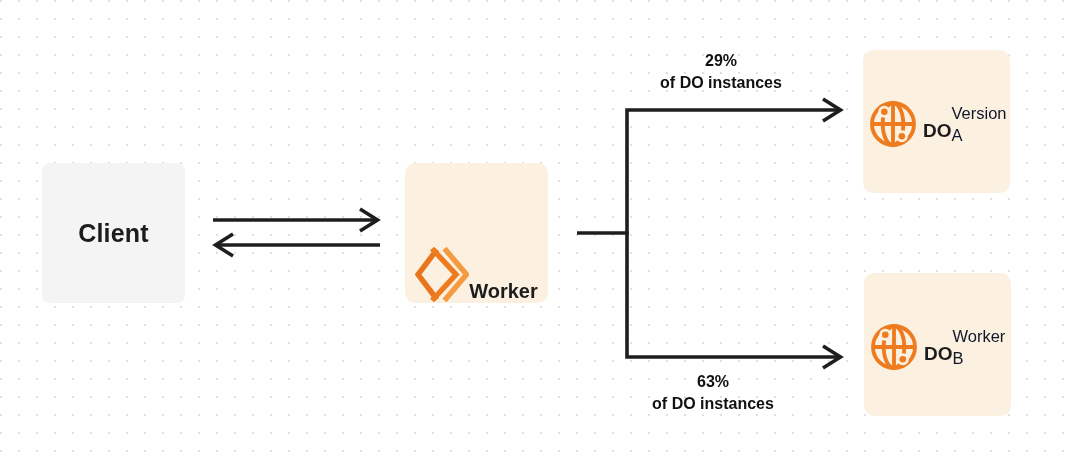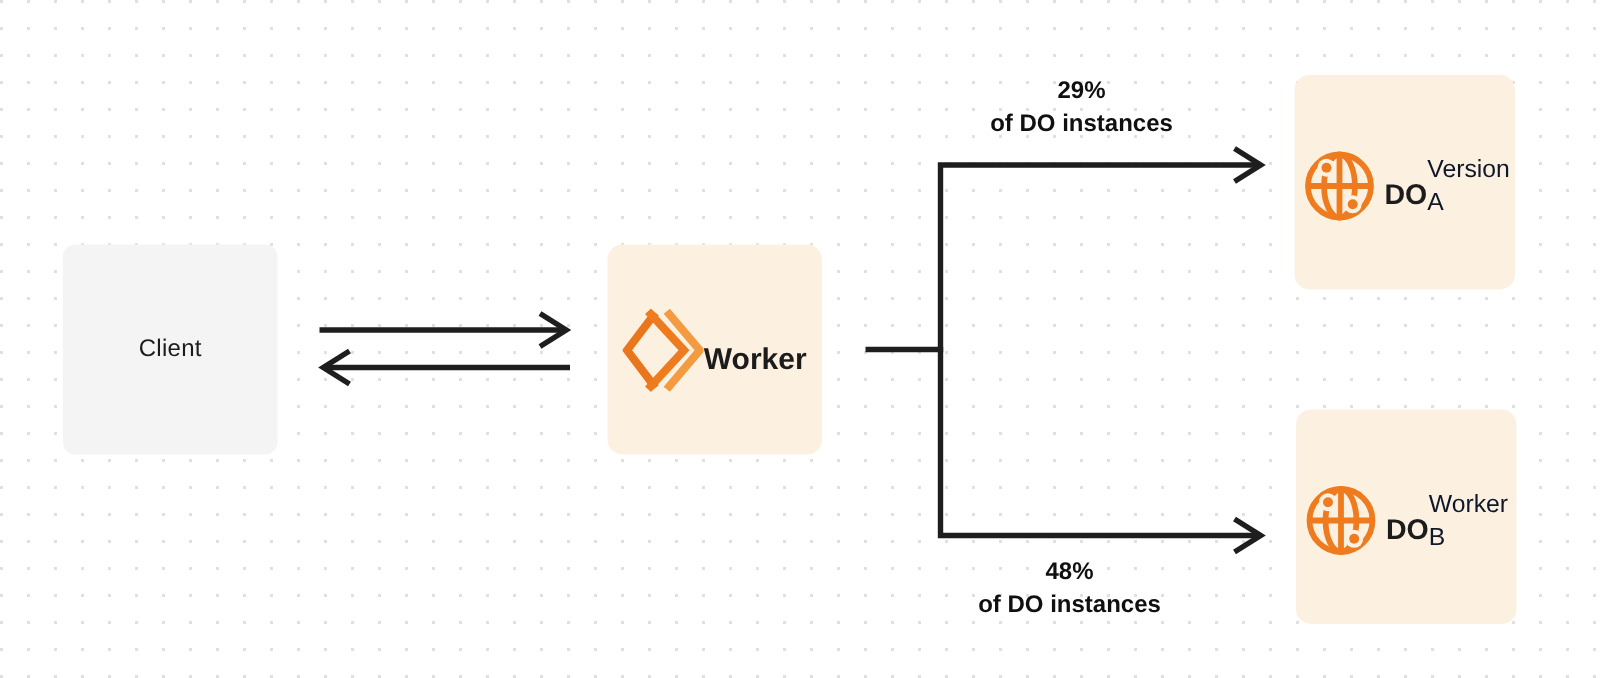--- a/index.html
+++ b/index.html
@@ -17,24 +17,24 @@
   .node{
     position:absolute;
     display:flex;flex-direction:row;
     align-items:center;justify-content:center;
     box-sizing:border-box;
   }
   .node-client{
     left:42px;top:163px;width:143px;height:140px;
     background:#f4f4f5;border-radius:8px;
   }
-  .node-client .node-label{font-size:16px;font-weight:400;letter-spacing:.2px;}
+  .node-client .node-label{font-size:25px;font-weight:700;letter-spacing:.2px;}
   .node-worker{
     left:405px;top:163px;width:143px;height:140px;
-    background:#fcf1e1;border-radius:10px;
+    background:#fcf1e1;border-radius:10px;align-items:flex-end;
   }
   .node-worker .node-label{font-size:20px;font-weight:700;margin-top:14px;}
   .node-do{
     width:147px;height:143px;
     background:#fcf1e1;border-radius:10px;
     padding-top:4px;
   }
   .node-do-a{left:863px;top:50px;}
   .node-do-b{left:864px;top:273px;}
   .node-do .node-title{font-size:19px;font-weight:700;margin-top:14px;line-height:22px;}
@@ -126,17 +126,17 @@
     </div>
     <div class="node-title">DO</div>
     <div class="node-subtitle">Worker B</div>
   </div>
 
   <div class="edge-label edge-label-90">
     <div>29%</div>
     <div>of DO instances</div>
   </div>
   <div class="edge-label edge-label-10">
-    <div>48%</div>
+    <div>63%</div>
     <div>of DO instances</div>
   </div>
 
 </div>
 
 </body></html>

